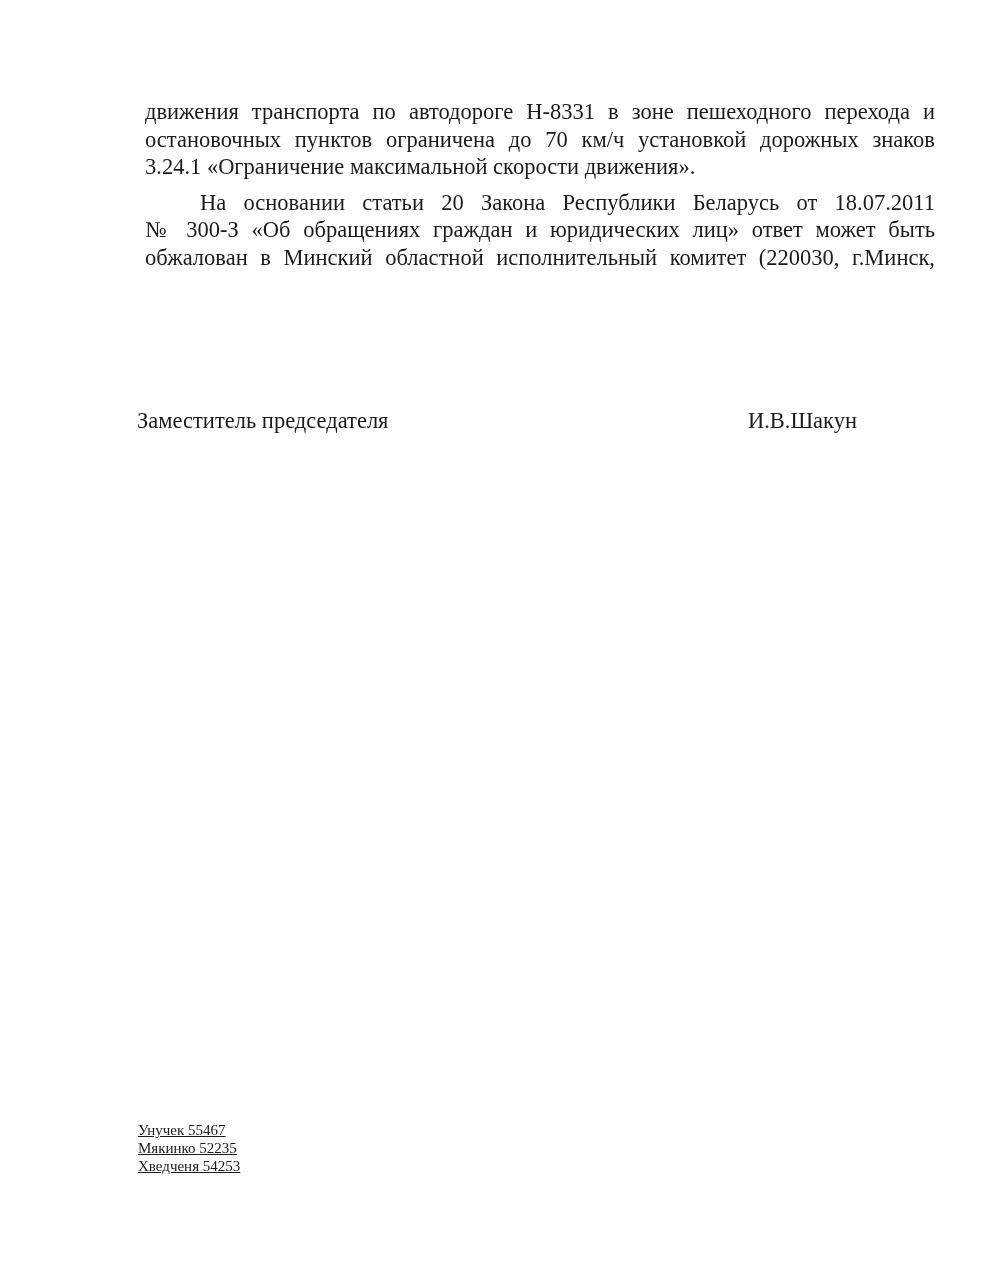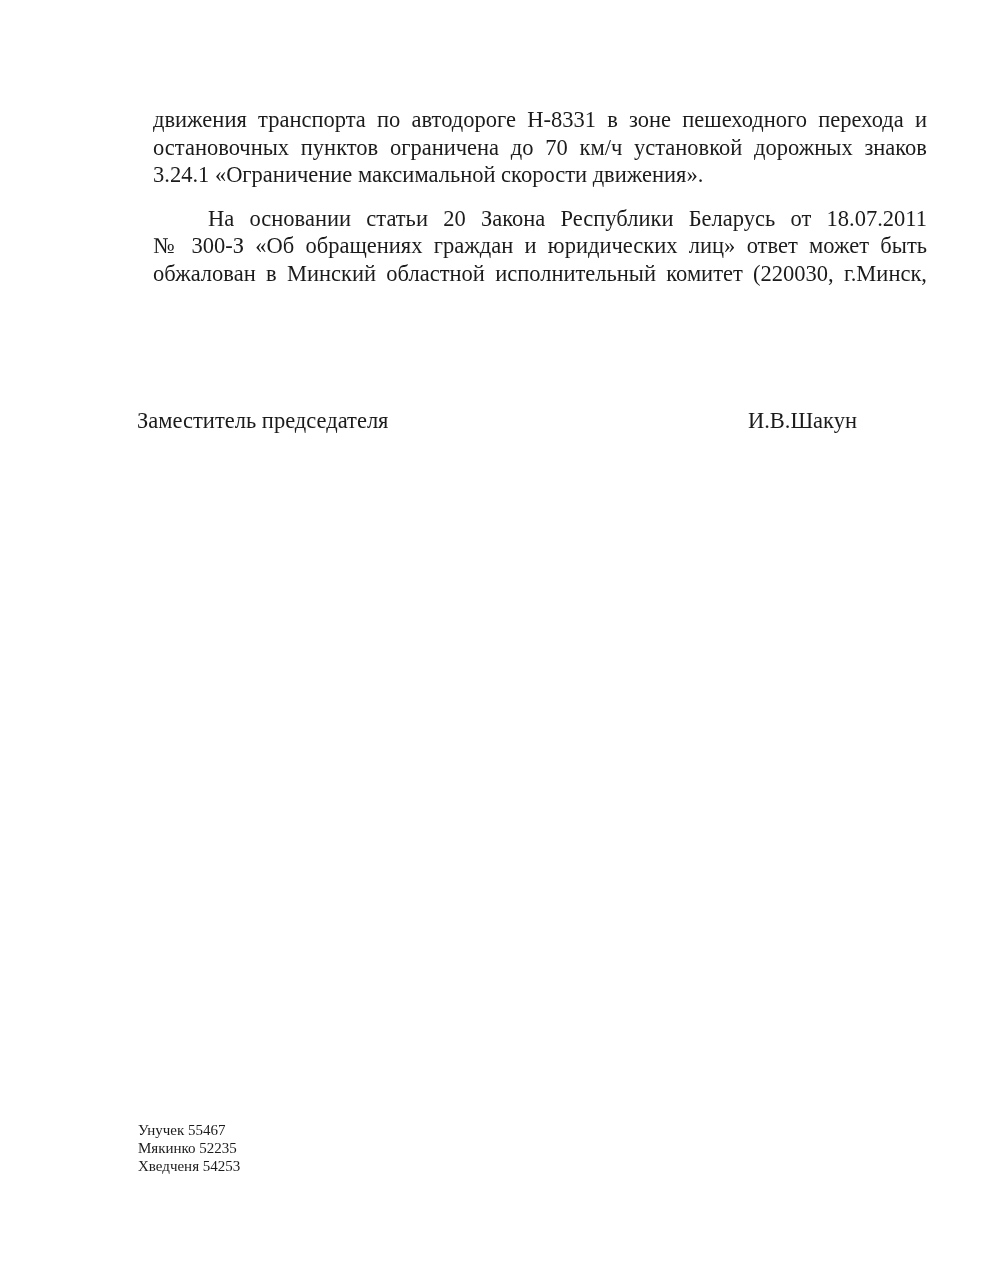--- a/index.html
+++ b/index.html
@@ -17,21 +17,21 @@
     color: #1b1b1b;
   }
   .letter-body {
     position: absolute;
     left: 137px;
     top: 90px;
     width: 806px;
     font-size: 22.5px;
     line-height: 27.6px;
   }
-  .para { margin: 16px; padding: 0; }
+  .para { margin: 8px; padding: 0; }
   .para .line {
     text-align: justify;
     text-align-last: justify;
     height: 27.6px;
     overflow: hidden;
     white-space: normal;
   }
   .para .line.last {
     text-align: right;
     text-align-last: left;
@@ -52,20 +52,21 @@
   }
   .signature .sig-name {
     margin-right: 86px;
   }
   .executors {
     position: absolute;
     left: 138px;
     top: 1121px;
     font-size: 15px;
     line-height: 18.2px;
+    text-decoration: underline;
   }
   .executors .exec-line {
     text-align: left;
   }
 </style>
 </head>
 <body>
 
 <div class="page">
 

